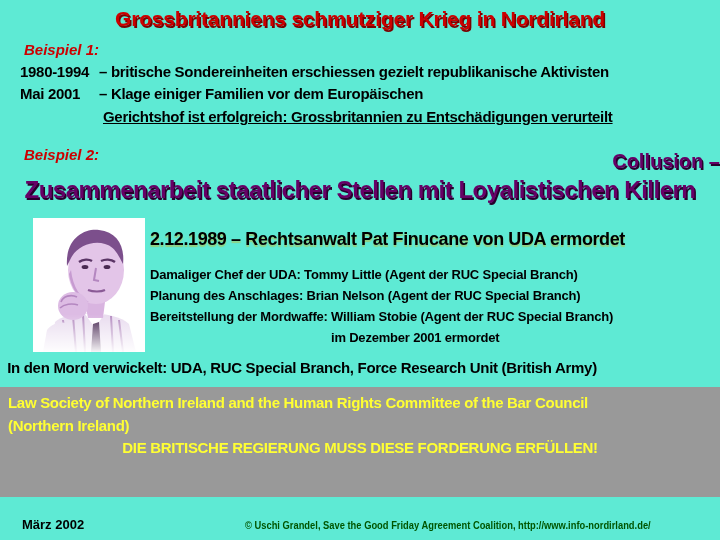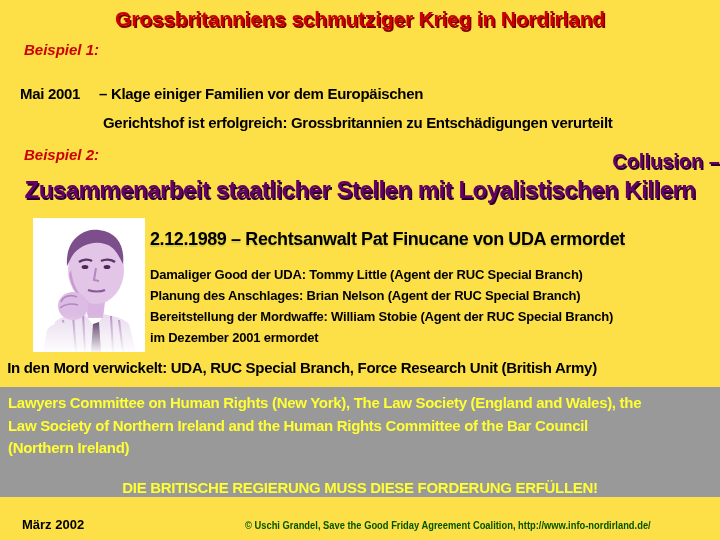--- a/index.html
+++ b/index.html
@@ -1,20 +1,20 @@
 <!DOCTYPE html>
 <html><head>
 <meta charset="utf-8">
 <style>
   * { margin: 0; padding: 0; box-sizing: border-box; }
   html, body { background: #888; }
   .slide {
     position: relative;
     width: 720px; height: 540px;
-    background: #fde047;
+    background: #5eead4;
     font-family: "Liberation Sans", sans-serif;
     overflow: hidden;
   }
   .title {
     position: absolute; top: 5px; left: 0; width: 720px;
     text-align: center;
     font-size: 21px; font-weight: bold; line-height: 27px;
     color: #CC0000;
     text-shadow: 1.5px 1.5px 0 #7A0000;
     letter-spacing: -0.2px;
@@ -28,21 +28,21 @@
   .ex-label.one { top: 41px; }
   .ex-label.two { top: 146px; }
   .ex-line {
     position: absolute; left: 20px;
     font-size: 15px; font-weight: bold; color: #000;
     white-space: nowrap; letter-spacing: -0.3px;
   }
   .ex-line .term { display: inline-block; width: 79px; letter-spacing: -0.3px; }
   .ex-line.l1 { top: 63px; }
   .ex-line.l2 { top: 85px; }
-  .ex-line.l3 { top: 114px; left: 103px; }
+  .ex-line.l3 { top: 108px; left: 103px; text-decoration: underline; }
   .collusion1 {
     position: absolute; top: 150px; left: 30px; width: 690px;
     text-align: right;
     font-size: 20px; font-weight: bold;
     color: #660066;
     text-shadow: 1.5px 1.5px 0 #26002B;
   }
   .collusion2 {
     position: absolute; top: 176px; left: 0; width: 720px;
     text-align: center;
@@ -61,21 +61,21 @@
     position: absolute; top: 229px; left: 150px;
     font-size: 18px; font-weight: bold; color: #000;
     white-space: nowrap; letter-spacing: -0.4px;
     text-shadow: 0 2px 1px rgba(190,190,60,0.55);
   }
   .details {
     position: absolute; top: 264px; left: 150px;
     font-size: 13px; font-weight: bold; color: #000;
     line-height: 21px; white-space: nowrap; letter-spacing: -0.2px;
   }
-  .details .note { }
+  .details .note { margin-left: 181px; }
   .involvement {
     position: absolute; top: 359px; left: 0; width: 604px;
     text-align: center;
     font-size: 15px; font-weight: bold; color: #000;
     white-space: nowrap; letter-spacing: -0.3px;
   }
   .band {
     position: absolute; top: 387px; left: 0;
     width: 720px; height: 110px;
     background: #999999;
@@ -83,21 +83,21 @@
     overflow: hidden;
   }
   .band .b-line {
     font-size: 15px; font-weight: bold;
     color: #FFFF33;
     line-height: 22.5px;
     white-space: nowrap; letter-spacing: -0.3px;
   }
   .band .emphasis {
     width: 704px; text-align: center;
-    line-height: 20px; margin-top: 18px;
+    line-height: 20px; margin-top: 1px;
   }
   .footer-date {
     position: absolute; top: 517px; left: 22px;
     font-size: 13px; font-weight: bold; color: #000;
     white-space: nowrap;
   }
   .footer-credit {
     position: absolute; top: 519px; left: 245px;
     font-size: 11px; font-weight: bold; color: #005500;
     white-space: nowrap;
@@ -106,20 +106,23 @@
 </style>
 </head>
 <body>
 
 <div class="slide">
 
   <div class="title">Grossbritanniens schmutziger Krieg in Nordirland</div>
 
   <div class="ex-label one">Beispiel 1:</div>
 
+  <div class="ex-line l1">
+    <span class="term">1980-1994</span><span>– britische Sondereinheiten erschiessen gezielt republikanische Aktivisten</span>
+  </div>
   <div class="ex-line l2">
     <span class="term">Mai 2001</span><span>– Klage einiger Familien vor dem Europäischen</span>
   </div>
   <div class="ex-line l3">Gerichtshof ist erfolgreich: Grossbritannien zu Entschädigungen verurteilt</div>
 
   <div class="ex-label two">Beispiel 2:</div>
   <div class="collusion1">Collusion –</div>
   <div class="collusion2">Zusammenarbeit staatlicher Stellen mit Loyalistischen Killern</div>
 
   <div class="photo">
@@ -160,30 +163,29 @@
       <path d="M28 84 C30 78 38 76 44 79 M27 90 C31 86 39 85 45 87" stroke="#B487C0" stroke-width="1.6" fill="none"></path>
 
       <path d="M10 134 L14 112 C20 104 32 102 38 108 L36 134 Z" fill="#E9DCEF"></path>
       <rect x="0" y="0" width="112" height="134" fill="url(#fade)"></rect>
     </svg>
   </div>
 
   <div class="headline">2.12.1989 – Rechtsanwalt Pat Finucane von UDA ermordet</div>
 
   <div class="details">
-    <div>Damaliger Good der UDA: Tommy Little (Agent der RUC Special Branch)</div>
+    <div>Damaliger Chef der UDA: Tommy Little (Agent der RUC Special Branch)</div>
     <div>Planung des Anschlages: Brian Nelson (Agent der RUC Special Branch)</div>
     <div>Bereitstellung der Mordwaffe: William Stobie (Agent der RUC Special Branch)</div>
     <div class="note">im Dezember 2001 ermordet</div>
   </div>
 
   <div class="involvement">In den Mord verwickelt: UDA, RUC Special Branch, Force Research Unit (British Army)</div>
 
   <div class="band">
-    <div class="b-line">Lawyers Committee on Human Rights (New York), The Law Society (England and Wales), the</div>
     <div class="b-line">Law Society of Northern Ireland and the Human Rights Committee of the Bar Council</div>
     <div class="b-line">(Northern Ireland)</div>
     <div class="b-line emphasis">DIE BRITISCHE REGIERUNG MUSS DIESE FORDERUNG ERFÜLLEN!</div>
   </div>
 
   <div class="footer-date">März 2002</div>
   <div class="footer-credit">© Uschi Grandel, Save the Good Friday Agreement Coalition, http://www.info-nordirland.de/</div>
 
 </div>
 

